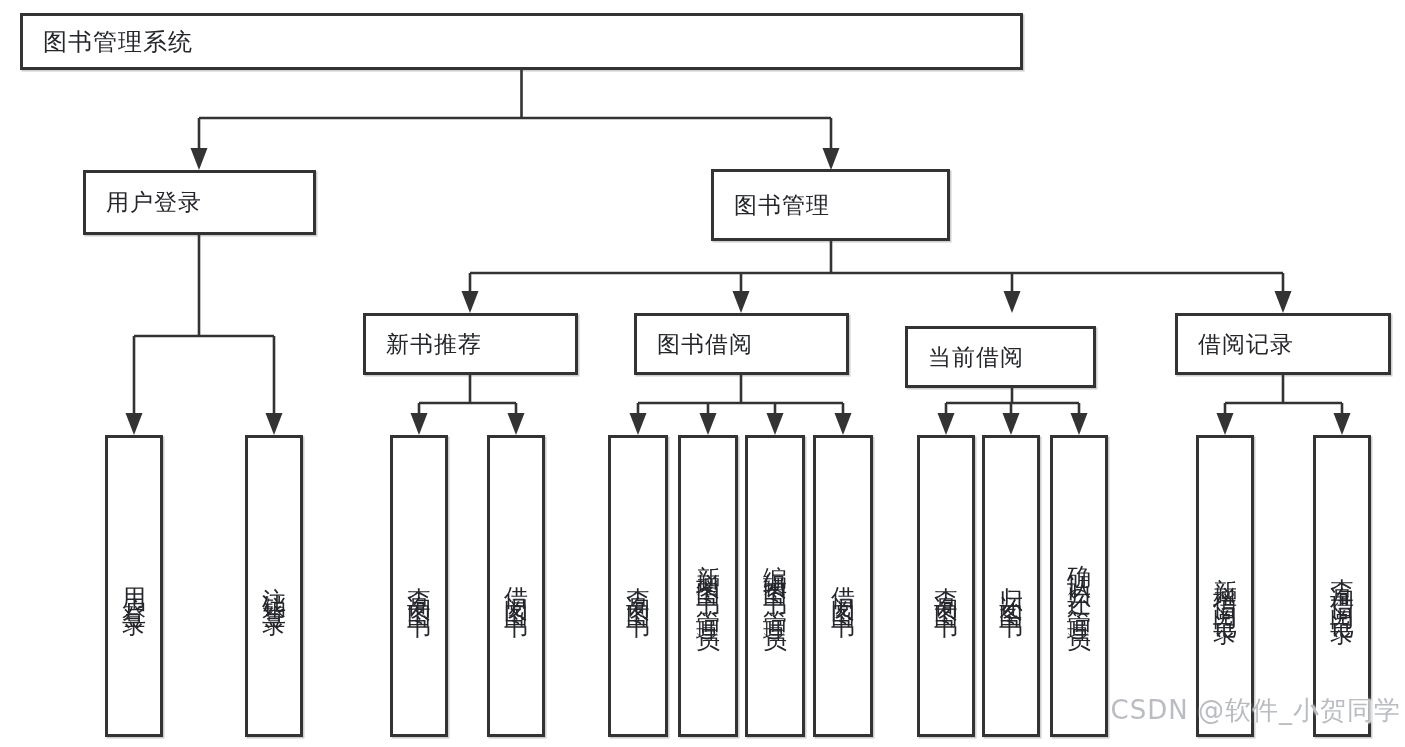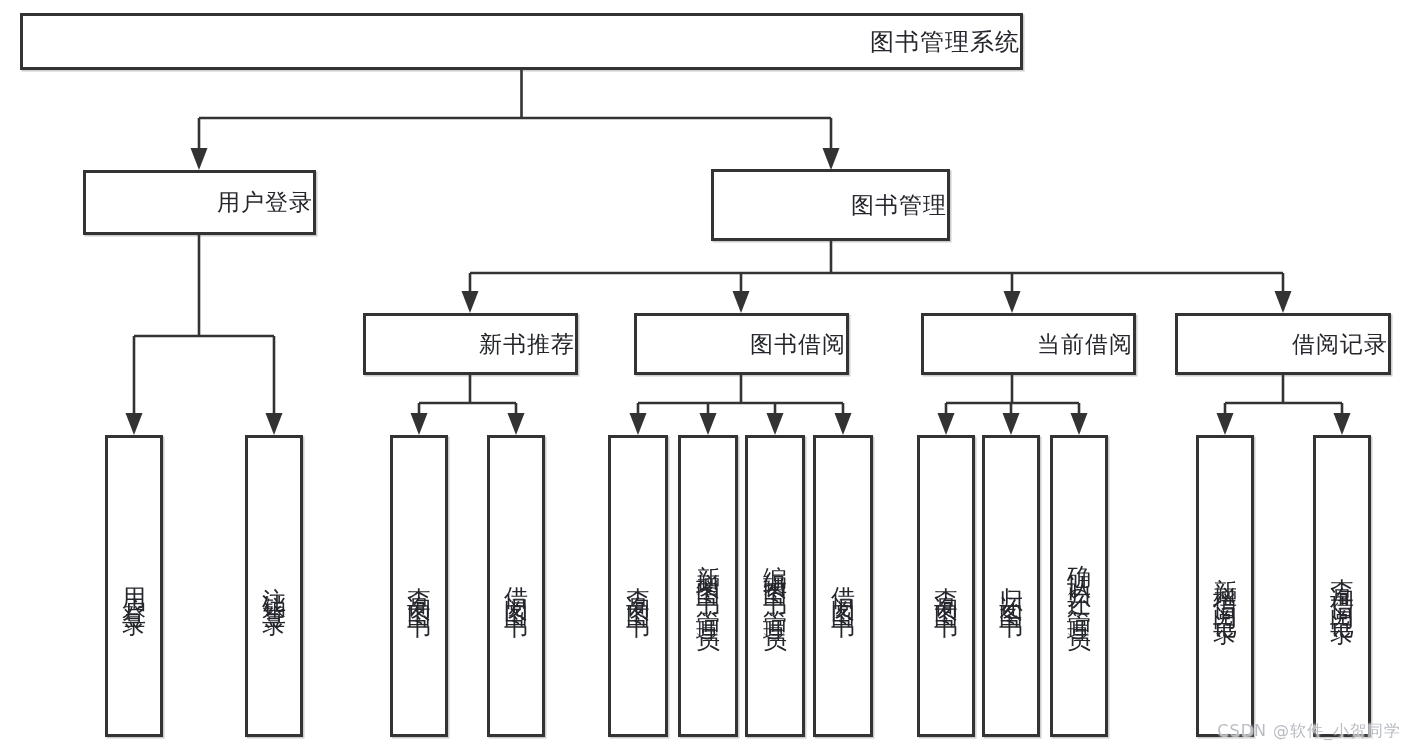--- a/index.html
+++ b/index.html
@@ -31,23 +31,24 @@
     fill:var(--line);
     stroke:none;
   }
   .hbox{
     position:absolute;
     box-sizing:border-box;
     border:3px solid var(--line);
     background:var(--box_bg);
     display:flex;
     align-items:center;
-    justify-content:flex-end;
+    justify-content:flex-start;
     z-index:1;
     box-shadow:1.5px 1.5px 0 rgba(60,60,60,0.25);
+    padding-left:20px;
   }
   .hlabel{
     font-size:23px;
     color:var(--text);
     letter-spacing:1px;
     white-space:nowrap;
   }
   .root-label{font-size:24px;}
   .vbox{
     position:absolute;
@@ -68,23 +69,23 @@
     text-orientation:mixed;
     font-size:24px;
     letter-spacing:9px;
     line-height:1;
     color:var(--text);
     white-space:nowrap;
   }
   .watermark{
     position:absolute;
     right:4px;
-    bottom:5px;
+    bottom:19px;
     z-index:5;
-    font-size:16px;
+    font-size:26px;
     color:var(--watermark_color);
     letter-spacing:1px;
     text-shadow:0 0 3px #ffffff, 1px 1px 2px #ffffff;
     white-space:nowrap;
   }
 </style>
 </head>
 <body>
 
 <div class="stage">
@@ -149,21 +150,21 @@
   <div class="hbox" style="left:711px; top:169px; width:239px; height:72px;">
     <span class="hlabel">图书管理</span>
   </div>
 
   <div class="hbox" style="left:363px; top:313px; width:215px; height:62px;">
     <span class="hlabel">新书推荐</span>
   </div>
   <div class="hbox" style="left:634px; top:313px; width:215px; height:62px;">
     <span class="hlabel">图书借阅</span>
   </div>
-  <div class="hbox" style="left:905px; top:313px; width:215px; height:62px;margin-left:16px;">
+  <div class="hbox" style="left:905px; top:326px; width:191px; height:62px;">
     <span class="hlabel">当前借阅</span>
   </div>
   <div class="hbox" style="left:1175px; top:313px; width:216px; height:62px;">
     <span class="hlabel">借阅记录</span>
   </div>
 
   <div class="vbox" style="left:105px;">
     <span class="vlabel">用户登录</span>
   </div>
   <div class="vbox" style="left:245px;">

